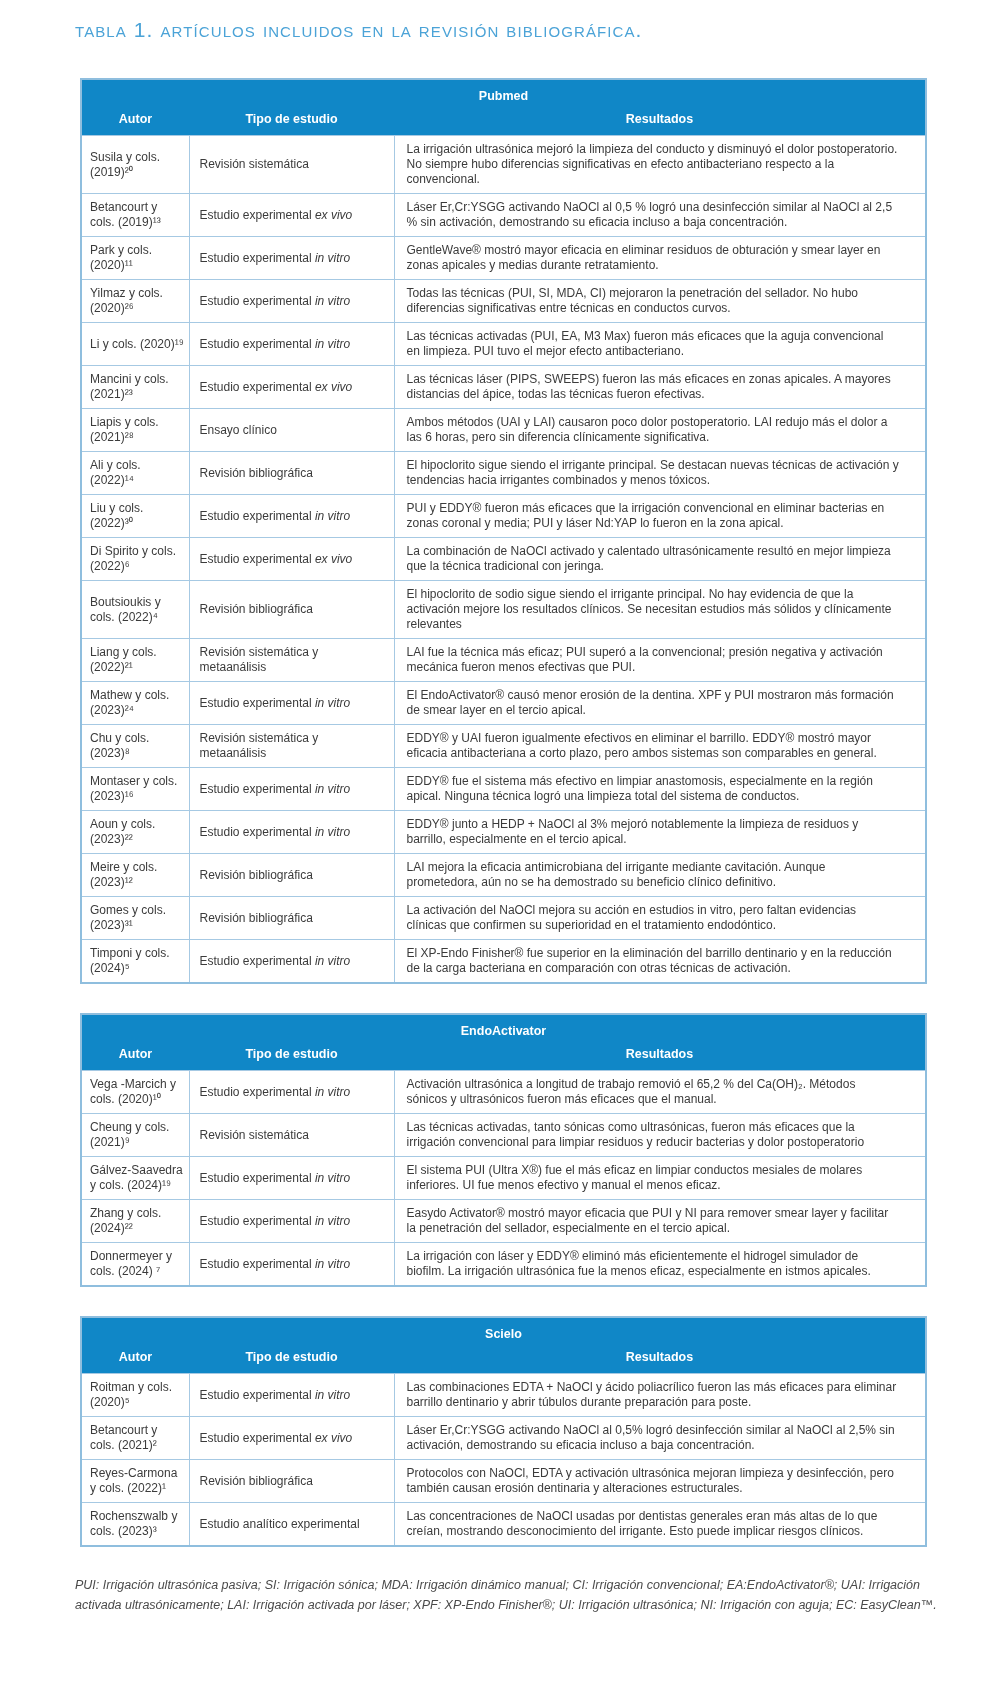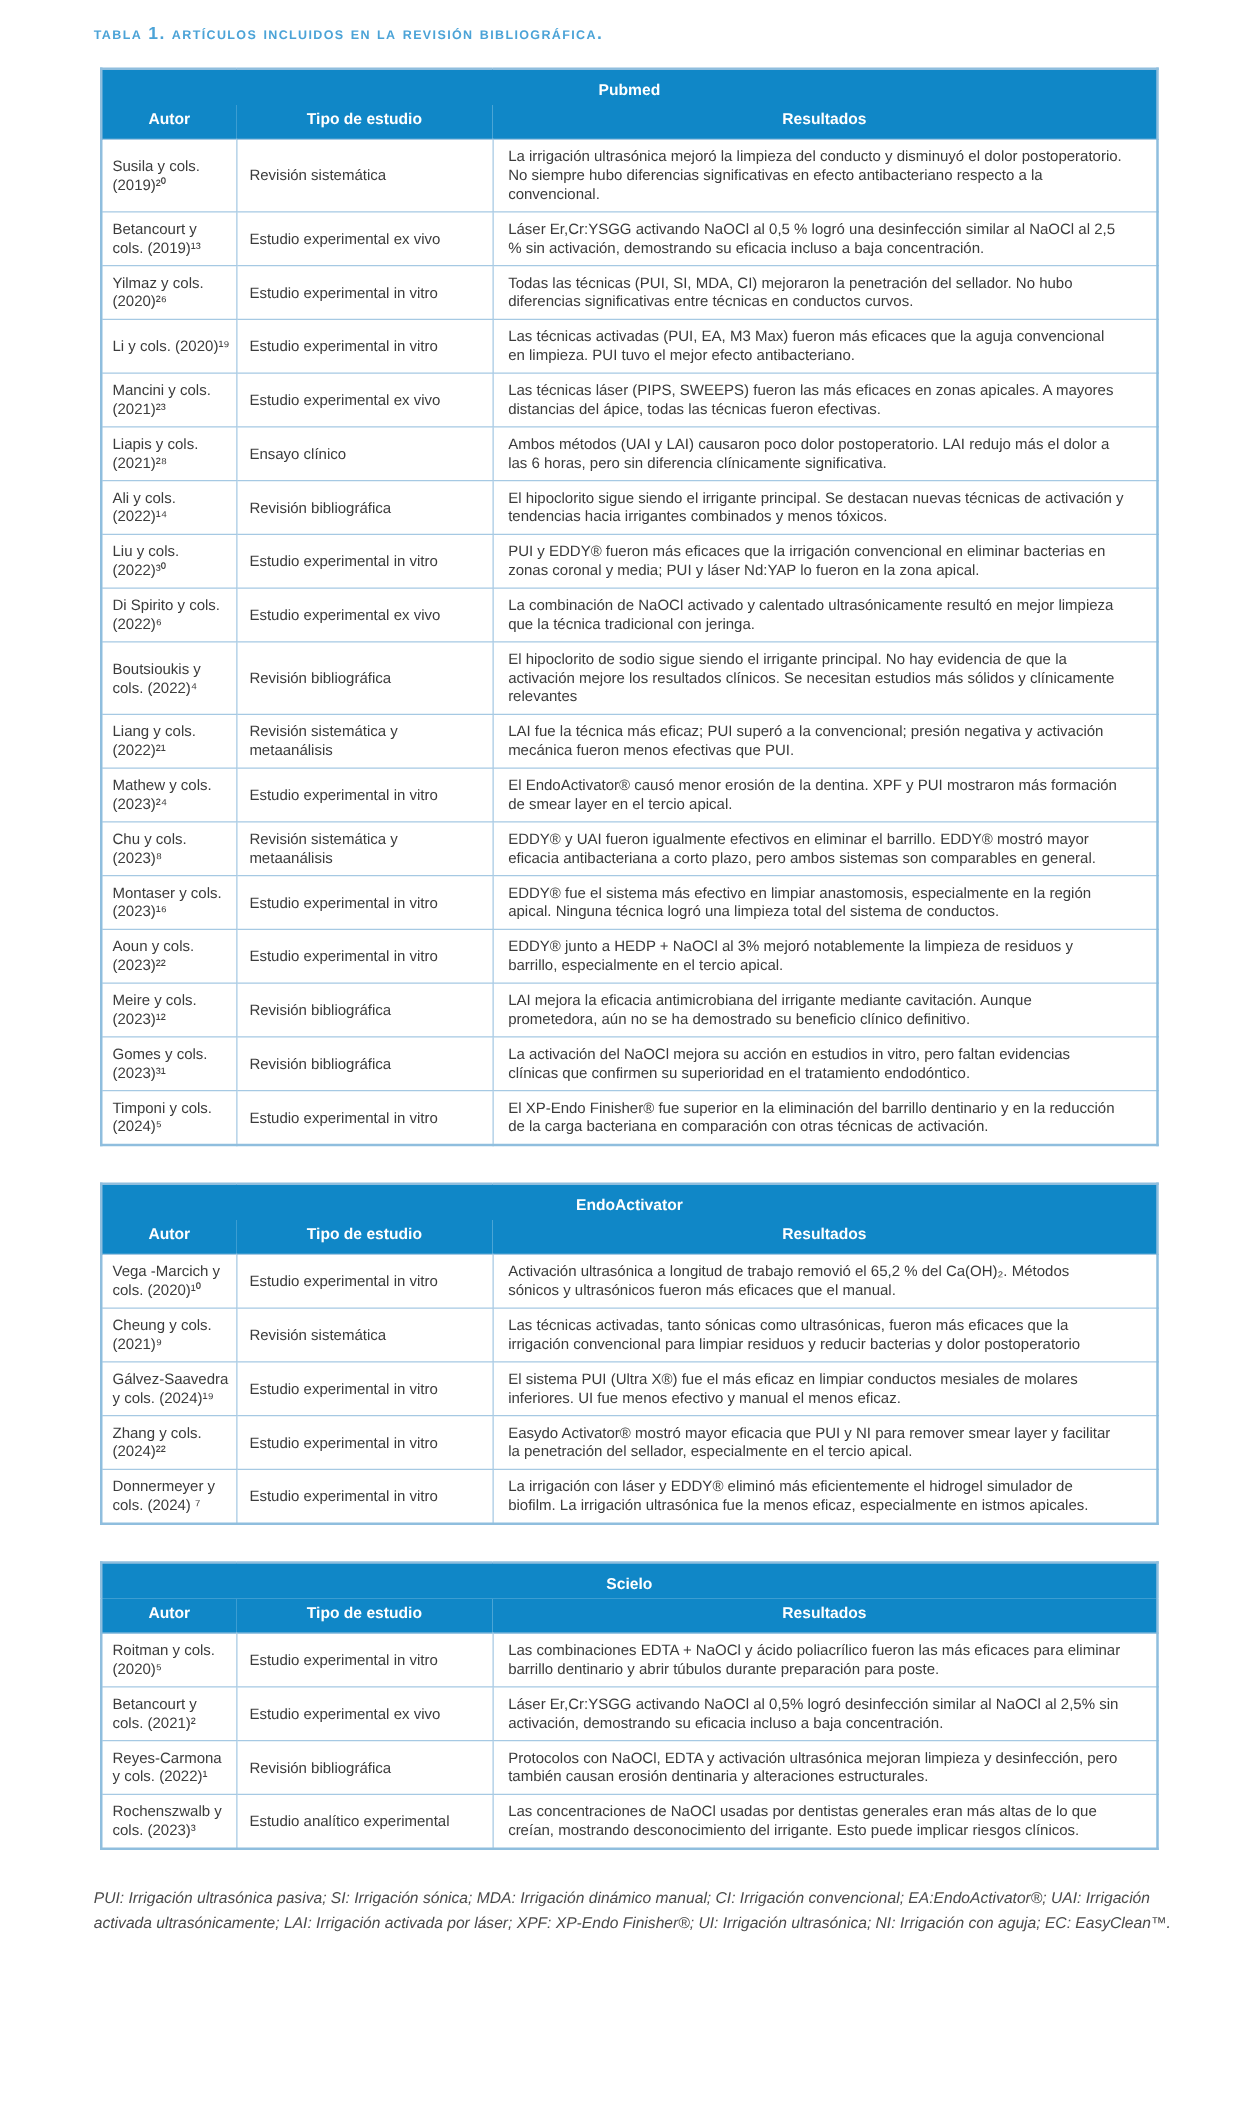--- a/index.html
+++ b/index.html
@@ -11,23 +11,23 @@
   }
   html,body{margin:0;padding:0;background:#ffffff;}
   body{
     width:1000px;
     font-family:"Liberation Sans", sans-serif;
     color:var(--text);
     -webkit-font-smoothing:antialiased;
   }
   .page{padding:14px 0 10px 0;}
   .doc-title{
-    margin:4px 0 20px 75px;
-    font-size:14px;
-    font-weight:700;
+    margin:4px 0 36px 75px;
+    font-size:21px;
+    font-weight:400;
     letter-spacing:1.1px;
     color:var(--title-color);
     font-variant:small-caps;
     text-transform:lowercase;
   }
   table.tbl{
     border-collapse:collapse;
     table-layout:fixed;
     width:845px;
     margin:0 0 29px 80px;
@@ -50,21 +50,21 @@
     background:#ffffff;
     border:1px solid var(--border);
     font-size:12px;
     line-height:15px;
     vertical-align:middle;
     padding:6px 8px;
   }
   td.autor{padding:6px 4px 6px 8px;}
   td.tipo{padding-left:10px;}
   td.res{padding-left:12px;padding-right:26px;}
-  .ital{}
+  .ital{font-style:italic;}
   .footnote{
     margin:14px 0 0 75px;
     width:872px;
     font-style:italic;
     font-size:12.5px;
     line-height:19.5px;
     color:#4A4A4A;
   }
 </style>
 </head>
@@ -93,20 +93,25 @@
         <tbody>
           <tr>
             <td class="autor">Susila y cols. (2019)²⁰</td>
             <td class="tipo"><span>Revisión sistemática</span></td>
             <td class="res">La irrigación ultrasónica mejoró la limpieza del conducto y disminuyó el dolor postoperatorio. No siempre hubo diferencias significativas en efecto antibacteriano respecto a la convencional.</td>
           </tr>
           <tr>
             <td class="autor">Betancourt y cols. (2019)¹³</td>
             <td class="tipo"><span>Estudio experimental</span> <span class="ital">ex vivo</span></td>
             <td class="res">Láser Er,Cr:YSGG activando NaOCl al 0,5 % logró una desinfección similar al NaOCl al 2,5 % sin activación, demostrando su eficacia incluso a baja concentración.</td>
+          </tr>
+          <tr>
+            <td class="autor">Park y cols. (2020)¹¹</td>
+            <td class="tipo"><span>Estudio experimental</span> <span class="ital">in vitro</span></td>
+            <td class="res">GentleWave® mostró mayor eficacia en eliminar residuos de obturación y smear layer en zonas apicales y medias durante retratamiento.</td>
           </tr>
           <tr>
             <td class="autor">Yilmaz y cols. (2020)²⁶</td>
             <td class="tipo"><span>Estudio experimental</span> <span class="ital">in vitro</span></td>
             <td class="res">Todas las técnicas (PUI, SI, MDA, CI) mejoraron la penetración del sellador. No hubo diferencias significativas entre técnicas en conductos curvos.</td>
           </tr>
           <tr>
             <td class="autor">Li y cols. (2020)¹⁹</td>
             <td class="tipo"><span>Estudio experimental</span> <span class="ital">in vitro</span></td>
             <td class="res">Las técnicas activadas (PUI, EA, M3 Max) fueron más eficaces que la aguja convencional en limpieza. PUI tuvo el mejor efecto antibacteriano.</td>

